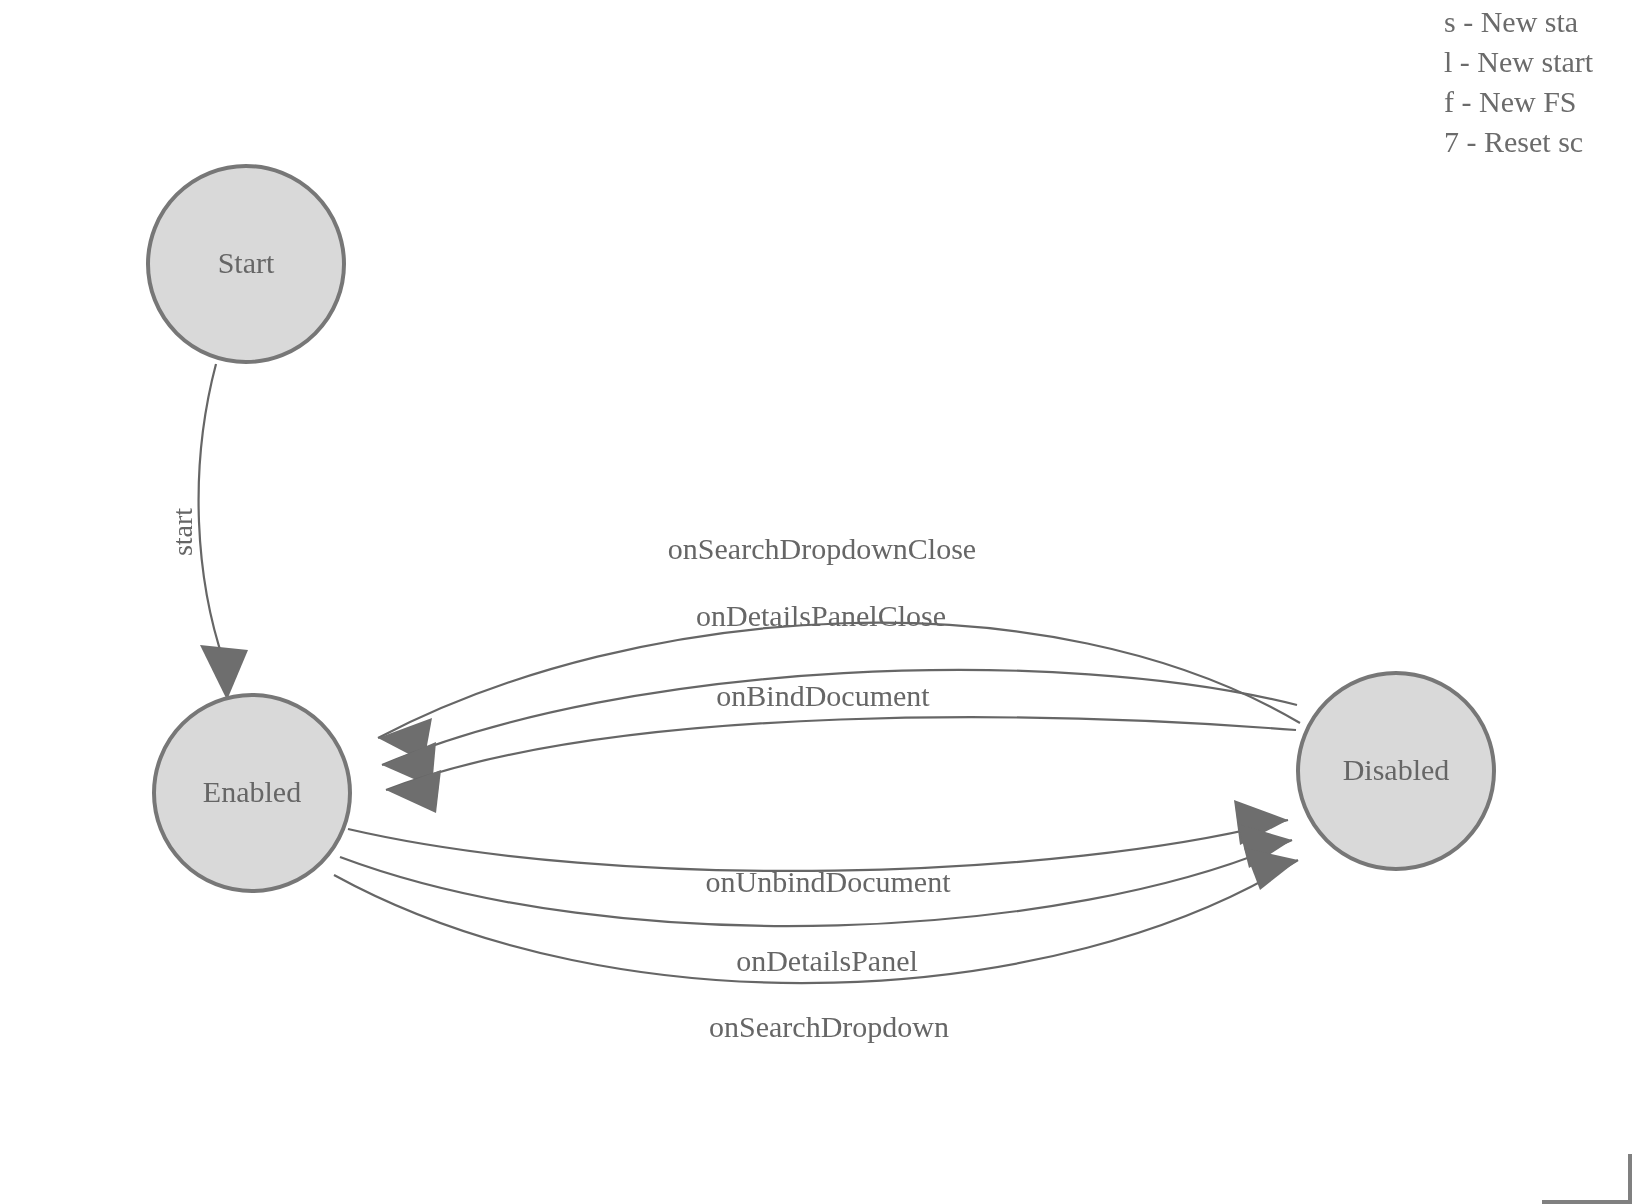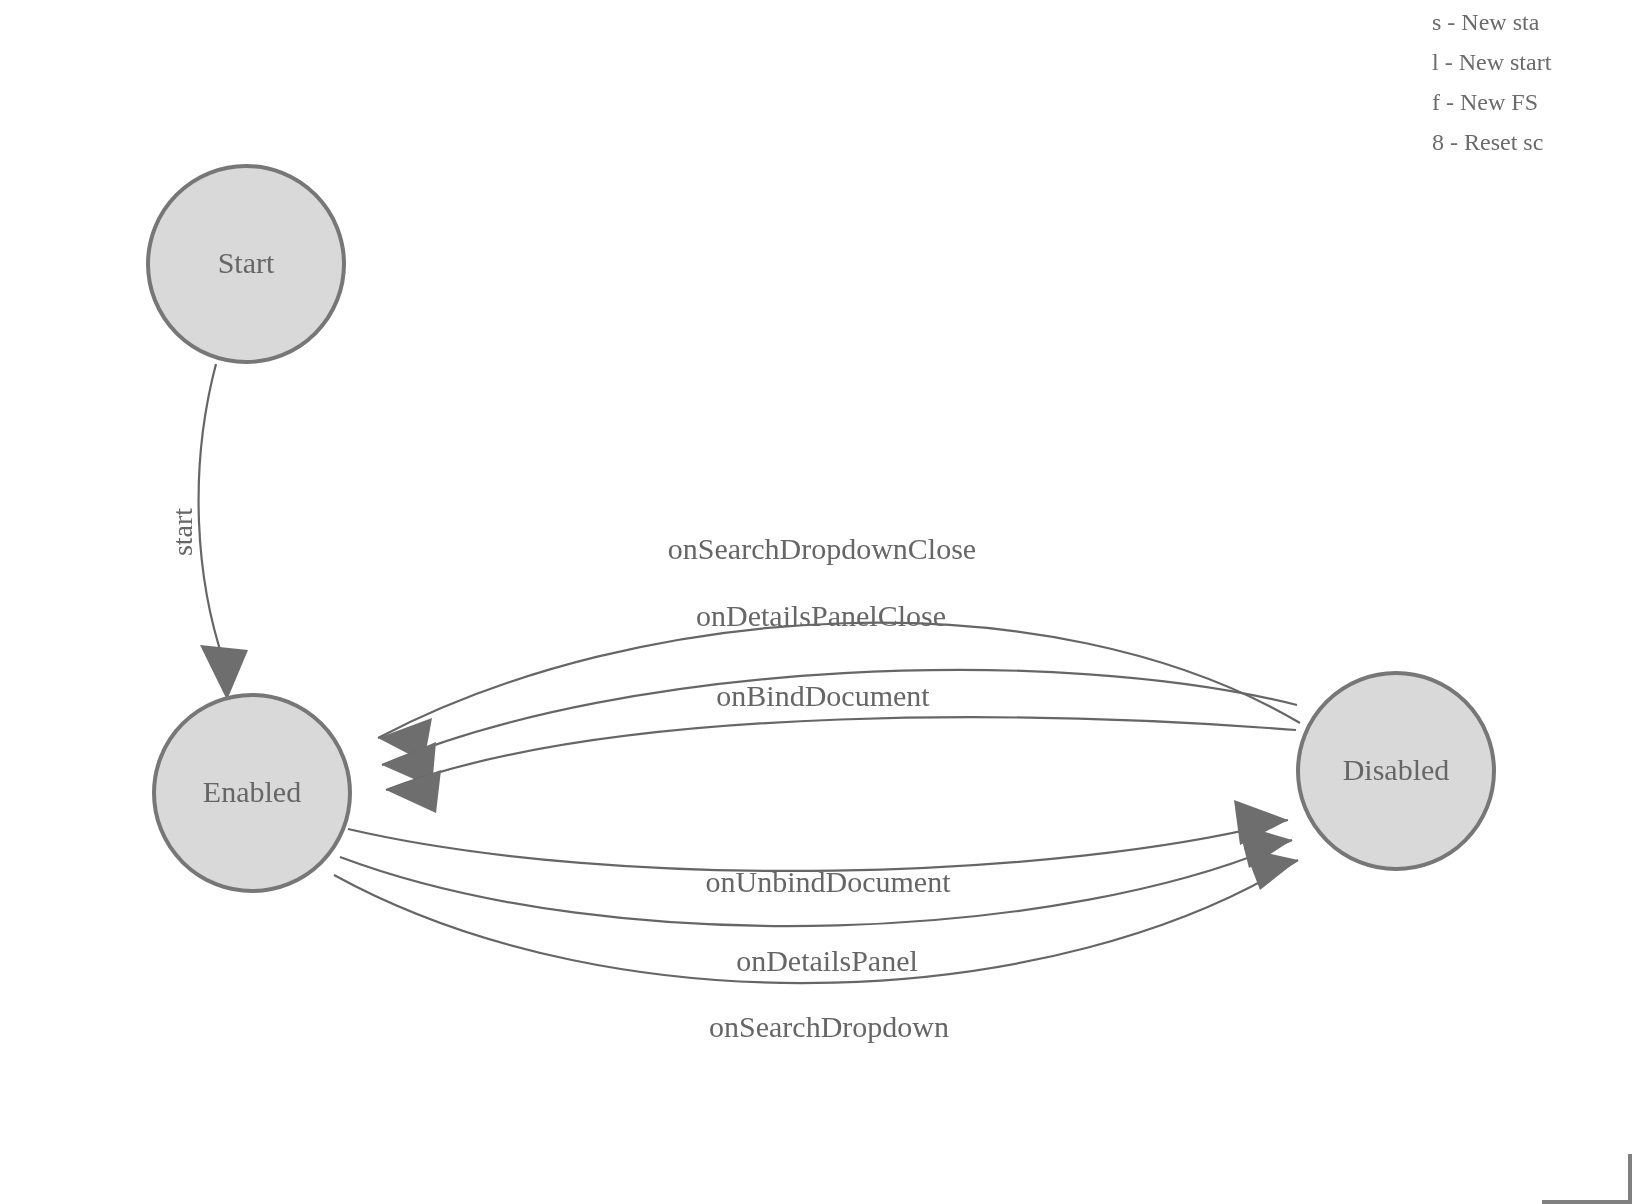--- a/index.html
+++ b/index.html
@@ -67,25 +67,25 @@
     position: absolute;
     right: 0;
     top: 0;
     width: 200px;
     overflow: hidden;
     padding-top: 2px;
     pointer-events: none;
   }
   .help-line {
     font-family: "Liberation Serif", "DejaVu Serif", serif;
-    font-size: 24px;
+    font-size: 30px;
     line-height: 40px;
     color: #6b6b6b;
     white-space: nowrap;
-    margin-left: 0;
+    margin-left: 12px;
   }
   #frame-corner {
     position: absolute;
     right: 0px;
     bottom: 0px;
     width: 90px;
     height: 50px;
   }
   #frame-corner .v-edge {
     position: absolute;
@@ -167,21 +167,21 @@
       <circle class="node-circle" cx="1396" cy="771" r="98"></circle>
       <text class="node-label" x="1396" y="773">Disabled</text>
     </g>
 
   </svg>
 
   <div id="help-overlay">
     <div class="help-line">s - New sta</div>
     <div class="help-line">l - New start</div>
     <div class="help-line">f - New FS</div>
-    <div class="help-line">8 - Reset sc</div>
+    <div class="help-line">7 - Reset sc</div>
   </div>
 
   <div id="frame-corner">
     <div class="v-edge"></div>
     <div class="h-edge"></div>
   </div>
 
 </div>
 
 </body></html>

